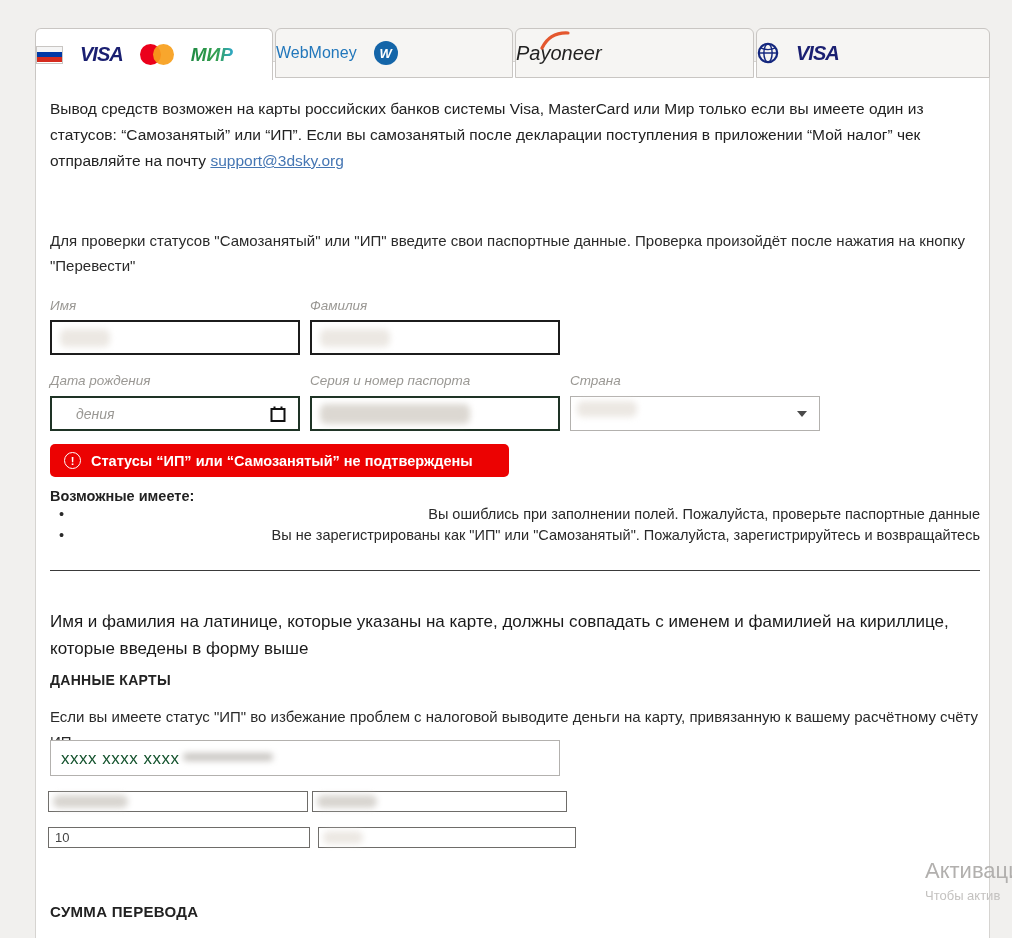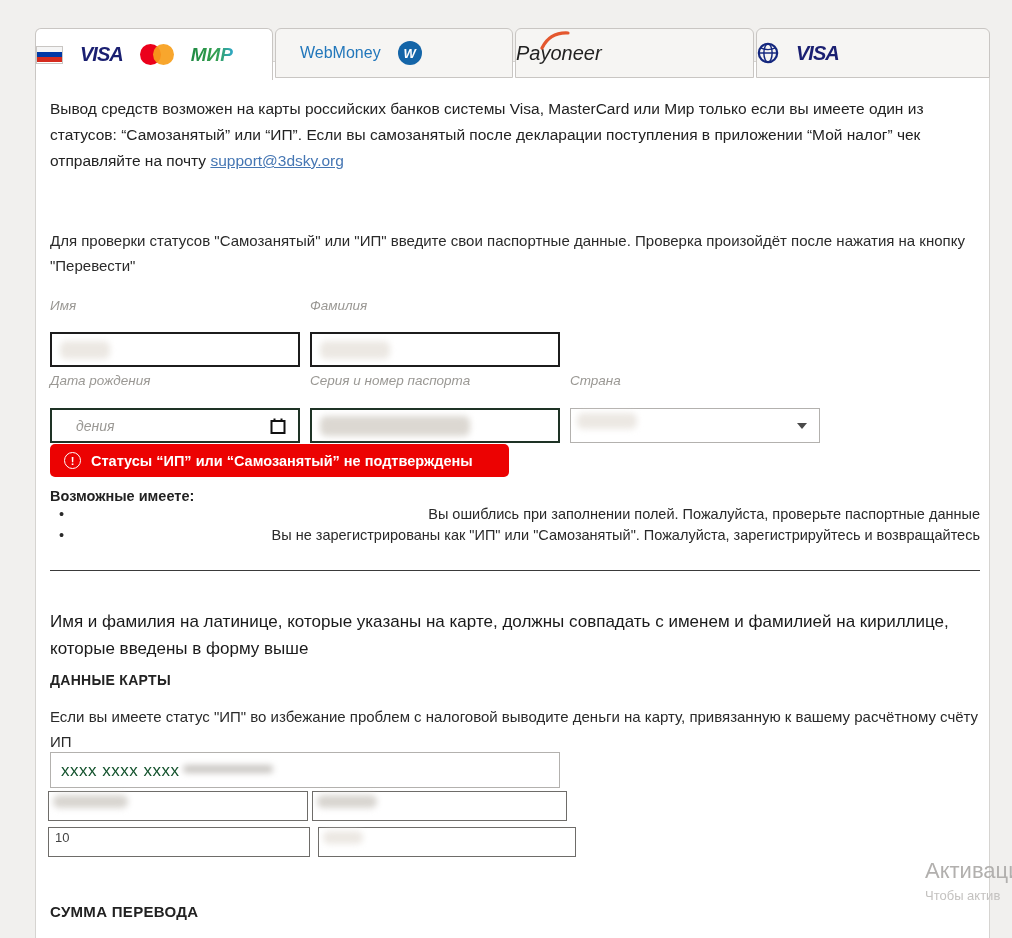--- a/index.html
+++ b/index.html
@@ -27,21 +27,21 @@
 
   .visa-word { font-size:20px; font-weight:800; font-style:italic; color:#1a1f71; letter-spacing:-1px; }
   .mc { position:relative; width:34px; height:21px; }
   .mc i { position:absolute; top:0; width:21px; height:21px; border-radius:50%; }
   .mc .red { left:0; background:#eb001b; }
   .mc .org { left:13px; background:#f79e1b; opacity:.92; }
   .mir-word { font-size:19px; font-weight:800; font-style:italic;
               background:linear-gradient(90deg,#1f8a44,#35a04d 60%,#2fa8c9);
               -webkit-background-clip:text; background-clip:text; color:transparent; letter-spacing:0; }
 
-  .wm-label { font-size:16px; color:#2277bb;margin-left:24px; }
+  .wm-label { font-size:16px; color:#2277bb; }
   .wm-globe { width:24px; height:24px; border-radius:50%; background:#1465a8; color:#fff;
               display:flex; align-items:center; justify-content:center;
               font-size:13px; font-weight:bold; font-style:italic; }
 
   .pay-word { font-size:20px; font-style:italic; color:#222; position:relative; }
   .pay-word .y { color:#222; position:relative; }
   .pay-swoosh { position:absolute; left:24px; top:-12px; width:30px; height:20px; }
 
   .globe-svg { width:22px; height:22px; }
 
@@ -51,21 +51,21 @@
   .intro a { color:#4576b3; text-decoration:underline; cursor:pointer; }
 
   .sec-title { font-size:14px; font-weight:bold; color:#222; letter-spacing:.3px; }
   .help { display:inline-flex; width:18px; height:18px; border:1px solid #9a9894; border-radius:50%;
           align-items:center; justify-content:center; font-size:11px; color:#8a8884;
           font-weight:normal; margin-left:10px; vertical-align:-4px; cursor:pointer; }
 
   .desc { font-size:15px; line-height:25px; color:#2a2a2a; }
 
   .flabel { font-size:13.5px; font-style:italic; color:#9a9894; }
-  .input { position:absolute; height:35px; background:#fff;margin-top:12px; }
+  .input { position:absolute; height:35px; background:#fff; }
   .bdark  { border:2px solid #1c1c1c; }
   .bgreen { border:2px solid #1e3325; }
   .bgray  { border:1px solid #b3b1ae; }
   .blur-blob { position:absolute; background:#ece8e3; filter:blur(3px); border-radius:6px; }
 
   .date-val { position:absolute; left:24px; top:8px; font-size:14px; font-style:italic; color:#9a9894; }
   .cal-icon { position:absolute; right:12px; top:8px; cursor:pointer; }
   .sel-arrow { position:absolute; right:12px; top:14px; width:0; height:0;
                border-left:5px solid transparent; border-right:5px solid transparent;
                border-top:6px solid #4a4a4a; }
@@ -78,21 +78,21 @@
 
   .reasons-title { font-size:14.5px; font-weight:bold; color:#222; }
   .reasons { list-style:none; font-size:14.5px; color:#2a2a2a; }
   .reasons li { line-height:21px; padding-left:24px; position:relative; }
   .reasons li::before { content:"•"; position:absolute; left:9px; }
 
   .hr { position:absolute; left:50px; top:570px; width:930px; border-top:1px solid #3a3a3a; }
 
   .latin-note { left:50px; top:608px; width:934px; font-size:17px; line-height:27px; color:#1a1a1a; }
 
-  .thin-input { position:absolute; height:30px; background:#fff; border:1px solid #6e6c69; }
+  .thin-input { position:absolute; height:21px; background:#fff; border:1px solid #6e6c69; }
   .card-num { padding:8px 10px; font-size:17px; color:#14532d; letter-spacing:.5px; }
 
   .watermark { position:absolute; left:925px; top:858px; white-space:nowrap; }
   .watermark .l1 { font-size:22px; color:#b2b0ae; }
   .watermark .l2 { font-size:13px; color:#c4c2c0; margin-top:4px; }
 </style>
 </head>
 <body>
 
 <div id="page">

